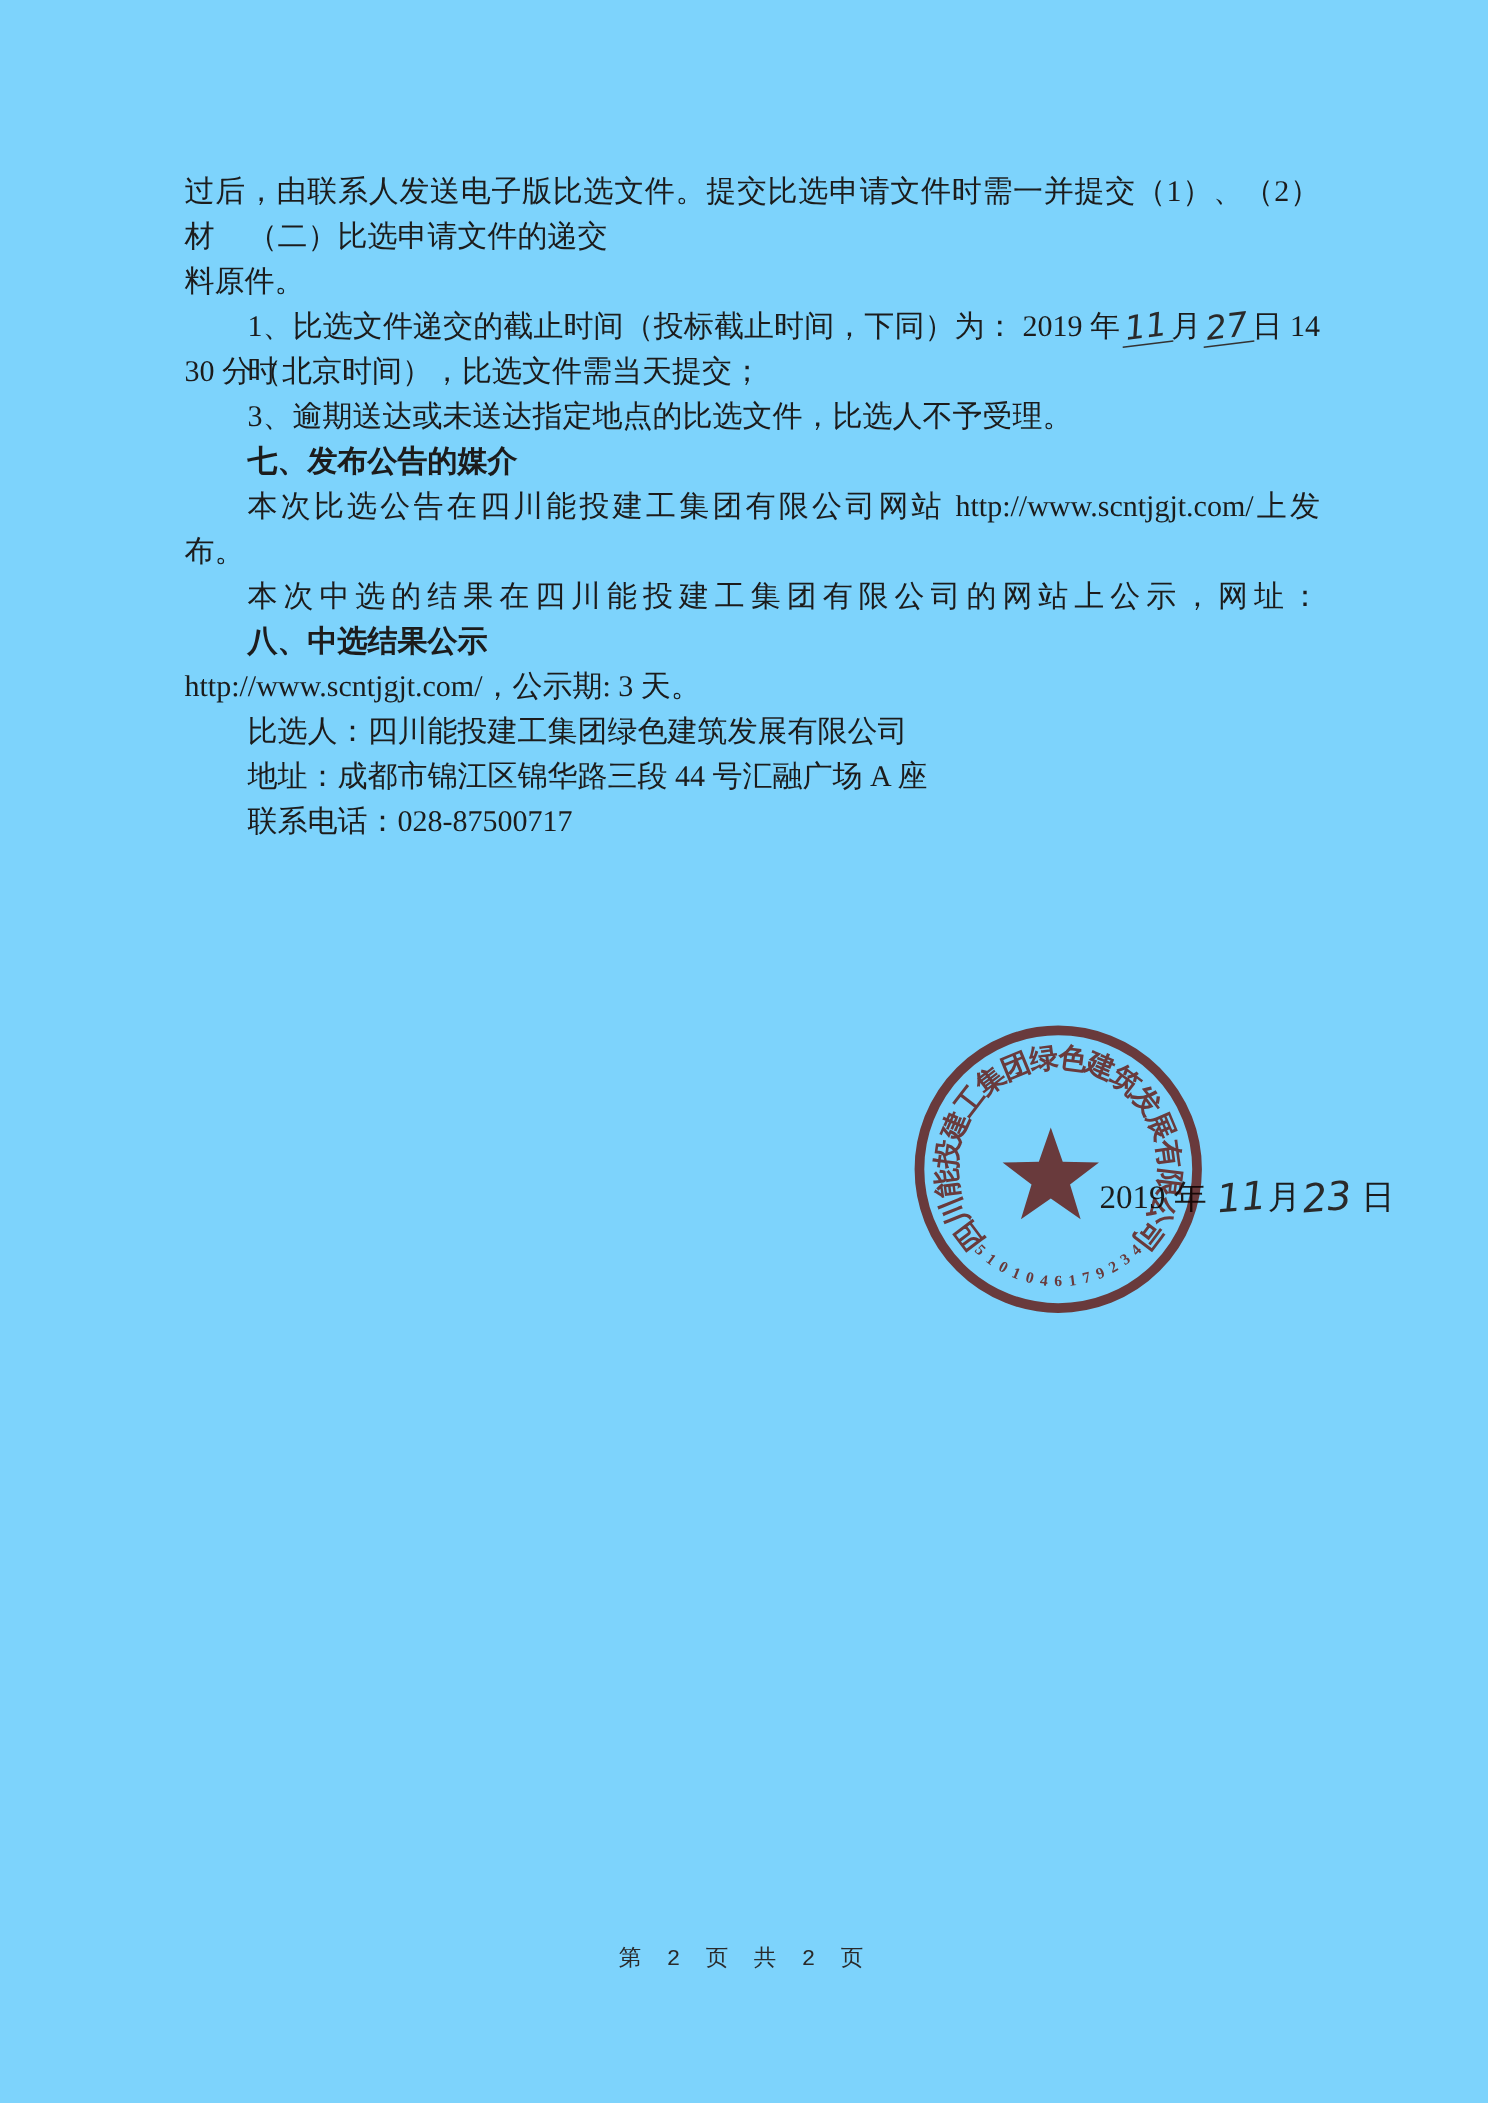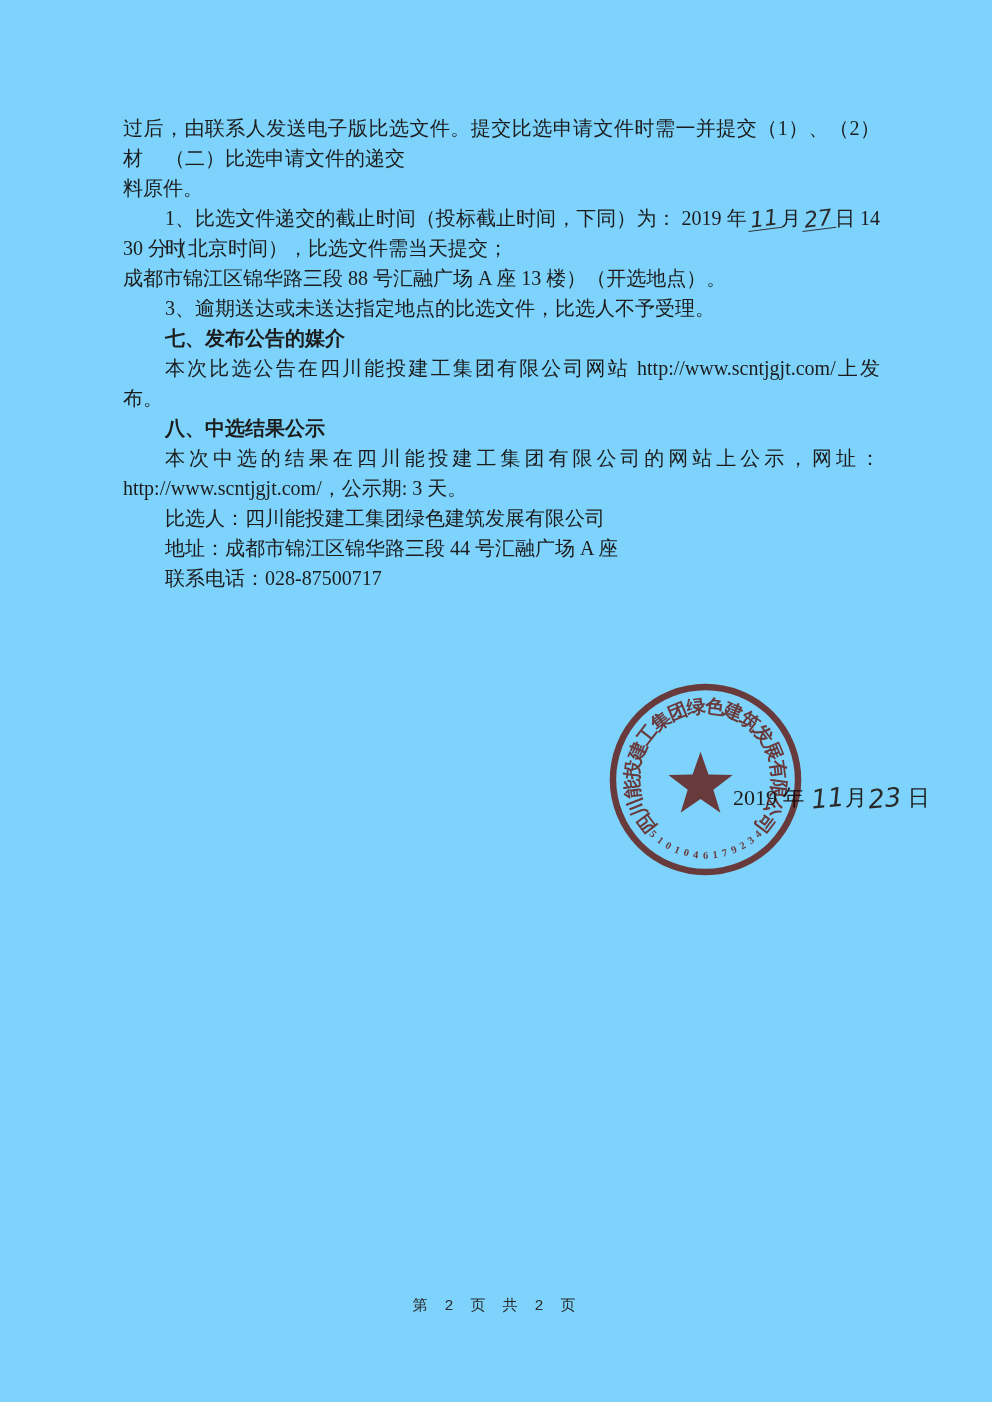--- a/index.html
+++ b/index.html
@@ -66,29 +66,28 @@
 <div class="page">
 
   <div class="doc">
     <div class="line fill">过后，由联系人发送电子版比选文件。提交比选申请文件时需一并提交（1）、（2）材</div>
     <div class="line ind">（二）比选申请文件的递交</div>
     <div class="line">料原件。</div>
 
     <div class="line ind fill"><span>1、比选文件递交的截止时间（投标截止时间，下同）为： 2019 年</span><span class="hw blank">11</span><span>月</span><span class="hw blank">27</span><span>日</span><span> 14 时</span></div>
 
     <div class="line">30 分（北京时间），比选文件需当天提交；</div>
-    <div class="line">成都市锦江区锦华路三段 88 号汇融广场 A 座 13 楼）（开选地点）。</div>
     <div class="line ind">3、逾期送达或未送达指定地点的比选文件，比选人不予受理。</div>
 
     <div class="line ind hd">七、发布公告的媒介</div>
     <div class="line ind fill">本次比选公告在四川能投建工集团有限公司网站 http://www.scntjgjt.com/上发</div>
     <div class="line">布。</div>
 
+    <div class="line ind fill">本次中选的结果在四川能投建工集团有限公司的网站上公示，网址：</div>
     <div class="line ind hd">八、中选结果公示</div>
-    <div class="line ind fill">本次中选的结果在四川能投建工集团有限公司的网站上公示，网址：</div>
     <div class="line">http://www.scntjgjt.com/，公示期: 3 天。</div>
 
     <div class="line ind">比选人：四川能投建工集团绿色建筑发展有限公司</div>
     <div class="line ind">地址：成都市锦江区锦华路三段 44 号汇融广场 A 座</div>
     <div class="line ind">联系电话：028-87500717</div>
   </div>
 
 
   <div class="sign-date"><span>2019 年 </span><span class="hw">11</span><span>月</span><span class="hw">23</span><span> 日</span></div>
 

